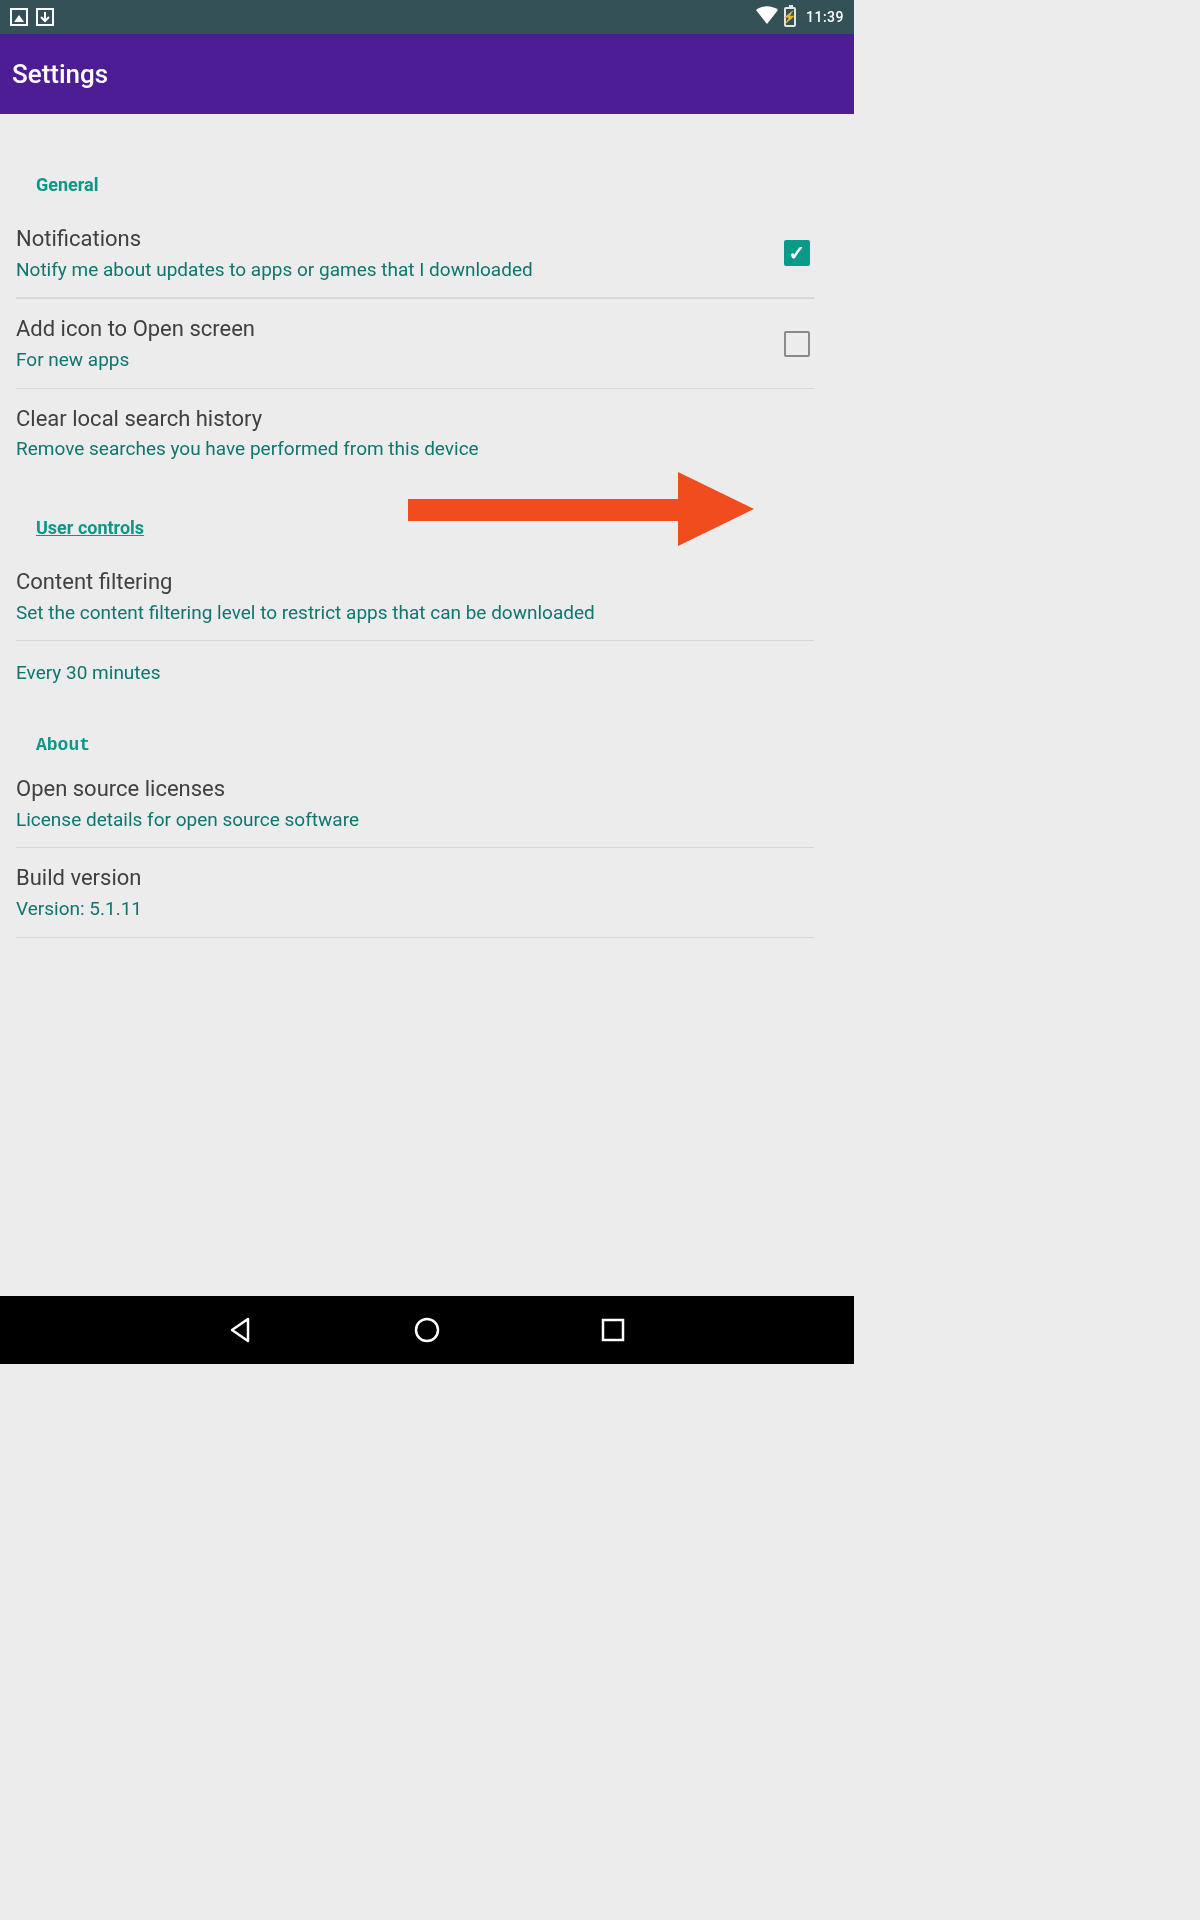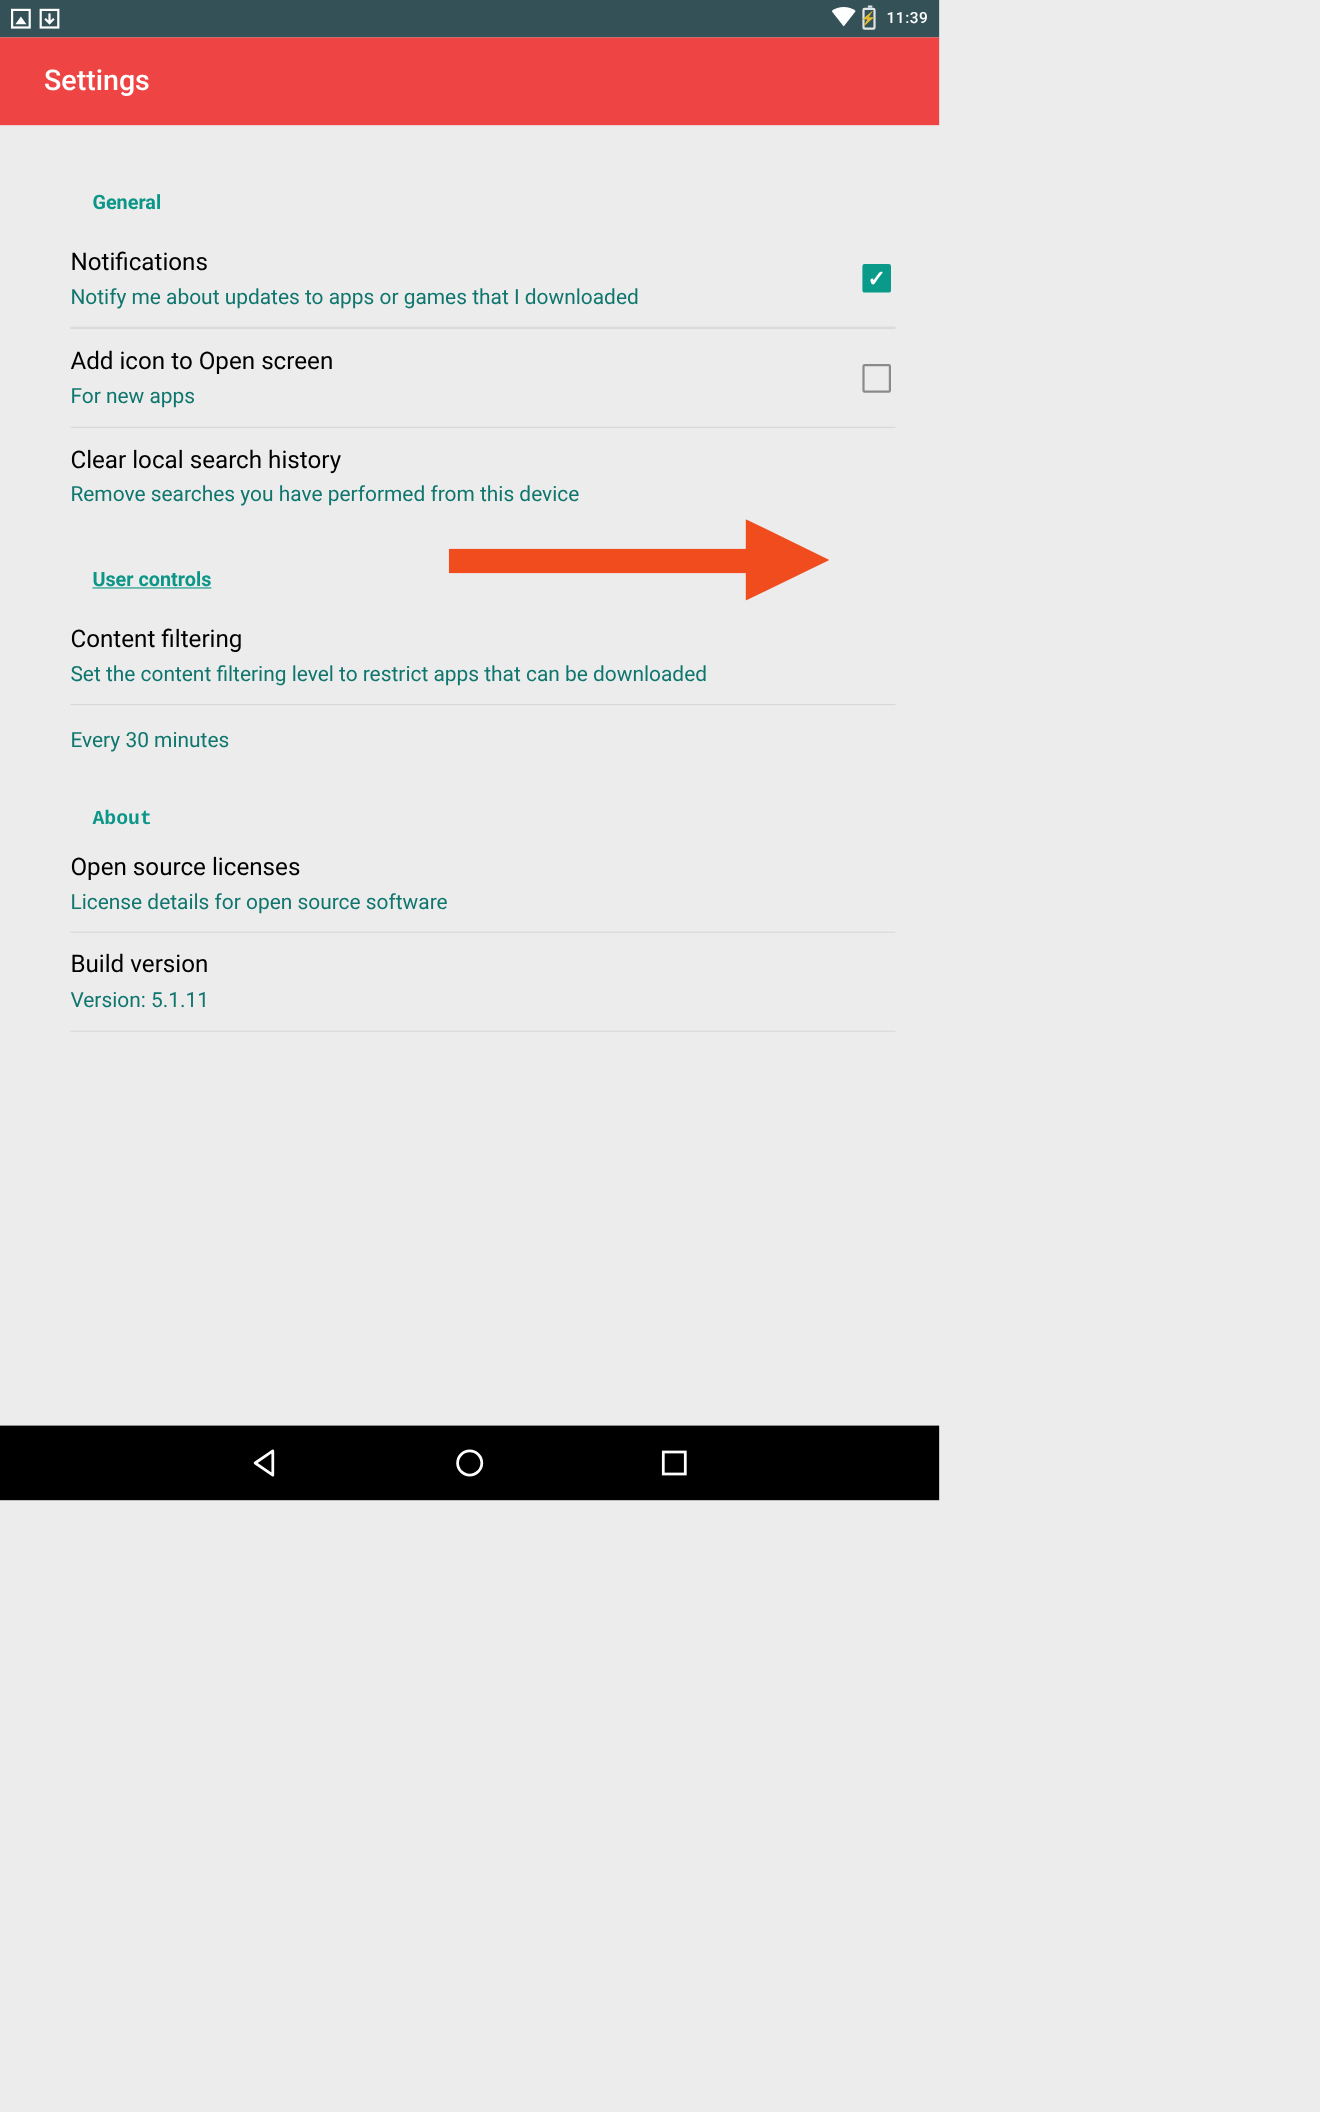--- a/index.html
+++ b/index.html
@@ -28,53 +28,53 @@
   .icon-box { width: 18px; height:18px; border:2px solid #fff; display:inline-block; position:relative;}
   .icon-image-inner { position:absolute; bottom:2px; left:2px; width:0; height:0; border-left:5px solid transparent; border-right:5px solid transparent; border-bottom:7px solid #fff;}
   .icon-download-inner { position:absolute; top:2px; left:50%; transform:translateX(-50%); }
   .battery-icon { width:12px; height:20px; border:2px solid #fff; border-radius:2px; position:relative; opacity:0.85;}
   .battery-icon:before{content:""; position:absolute; top:-4px; left:3px; width:4px; height:2px; background:#fff;}
   .battery-bolt{position:absolute; inset:0; display:flex; align-items:center; justify-content:center; font-size:12px; color:#fff;}
 
   
   .appbar {
     height: 80px;
-    background: #ef4444;
+    background: #4c1d95;
     color: #fff;
     display: flex;
     align-items: center;
-    padding: 0 40px;
+    padding: 0 12px;
   }
   .appbar-title { font-size: 26px; font-weight: 500; }
 
   
   .content {
     position: absolute;
     top: 114px;
     bottom: 68px;
     left: 0; right: 0;
     background: #ececec;
     overflow-y: auto;
-    padding: 46px 40px 20px 64px;
+    padding: 46px 40px 20px 16px;
   }
 
   .section-header {
     color: #0b9688;
     font-size: 18px;
     font-weight: 700;
     padding: 14px 20px 14px 20px;
   }
 
   .row {
     padding: 16px 0 16px 0;
     display: flex;
     align-items: center;
   }
   .row-text { flex: 1; padding-right: 16px; }
-  .row-title { font-size: 22px; color: #000000; font-weight: 400; line-height: 1.3; }
+  .row-title { font-size: 22px; color: #404040; font-weight: 400; line-height: 1.3; }
   .row-sub { font-size: 19px; color: #0f766e; margin-top: 4px; line-height: 1.25;}
   .divider { height: 1px; background: #d7d7d7; margin: 0; }
 
   .checkbox {
     width: 26px; height: 26px;
     border: 2px solid #8a8a8a;
     border-radius: 2px;
     display: flex; align-items: center; justify-content: center;
     flex-shrink: 0;
     margin-right: 4px;

